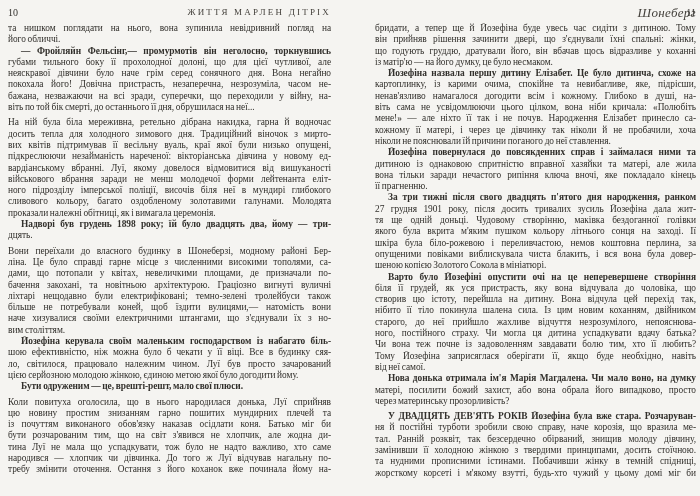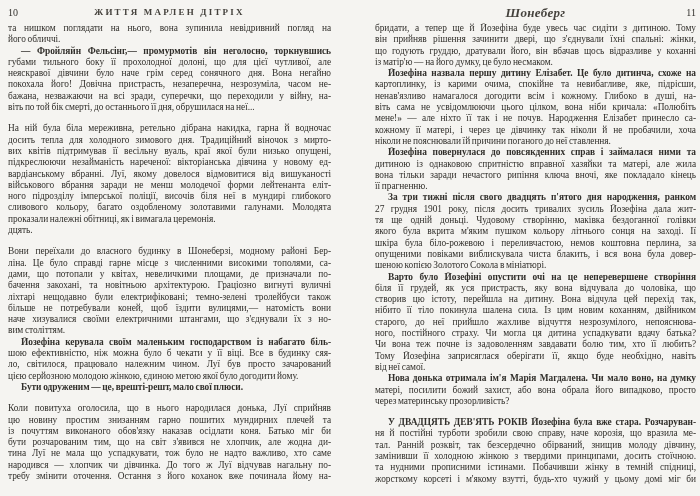--- a/index.html
+++ b/index.html
@@ -20,31 +20,30 @@
     height: 13px;
     color: #3b3834;
   }
   .page-number {
     position: absolute; top: 0;
     font-size: 10px; line-height: 13px; color: #32302c;
   }
   .page-number.left-num  { left: 0; }
   .page-number.right-num { right: 0; }
   .running-head {
-    text-align: center;
+    text-align: right;
     font-size: 9px; line-height: 13px;
     color: #45423d;
-    font-weight: bold;
   }
   .running-head.caps { letter-spacing: 2.2px; }
   .running-head.italic { font-style: italic; font-size: 13px; letter-spacing: 0.3px; }
 
   .page-body { margin-top: 4px; }
   .para { margin: 0; }
-  .para.gap { margin-top: 10px; }
+  .para.gap { margin-top: 4px; }
   .line {
     font-size: 9.4px;
     line-height: 11.3px;
     height: 11.3px;
     overflow: hidden;
     color: #312f2b;
     text-align: justify;
     text-align-last: justify;
     word-spacing: -0.6px;
     letter-spacing: -0.05px;
@@ -78,20 +77,21 @@
         <div class="line">досить тепла для холодного зимового дня. Традиційний віночок з мирто-</div>
         <div class="line">вих квітів підтримував її весільну вуаль, краї якої були низько опущені,</div>
         <div class="line">підкреслюючи незайманість нареченої: вікторіанська дівчина у новому ед-</div>
         <div class="line">вардіанському вбранні. Луї, якому довелося відмовитися від вишуканості</div>
         <div class="line">військового вбрання заради не менш молодечої форми лейтенанта еліт-</div>
         <div class="line">ного підрозділу імперської поліції, височів біля неї в мундирі глибокого</div>
         <div class="line">сливового кольору, багато оздобленому золотавими галунами. Молодята</div>
         <div class="line last">проказали належні обітниці, як і вимагала церемонія.</div>
       </div>
       <div class="para">
+        <div class="line indent">Надворі був грудень 1898 року; їй було двадцять два, йому — три-</div>
         <div class="line last">дцять.</div>
       </div>
       <div class="para gap">
         <div class="line">Вони переїхали до власного будинку в Шонеберзі, модному районі Бер-</div>
         <div class="line">ліна. Це було справді гарне місце з численними високими тополями, са-</div>
         <div class="line">дами, що потопали у квітах, невеличкими площами, де призначали по-</div>
         <div class="line">бачення закохані, та новітньою архітектурою. Граціозно вигнуті вуличні</div>
         <div class="line">ліхтарі нещодавно були електрифіковані; темно-зелені тролейбуси також</div>
         <div class="line">більше не потребували коней, щоб їздити вулицями,— натомість вони</div>
         <div class="line">наче хизувалися своїми електричними штангами, що з'єднували їх з но-</div>

